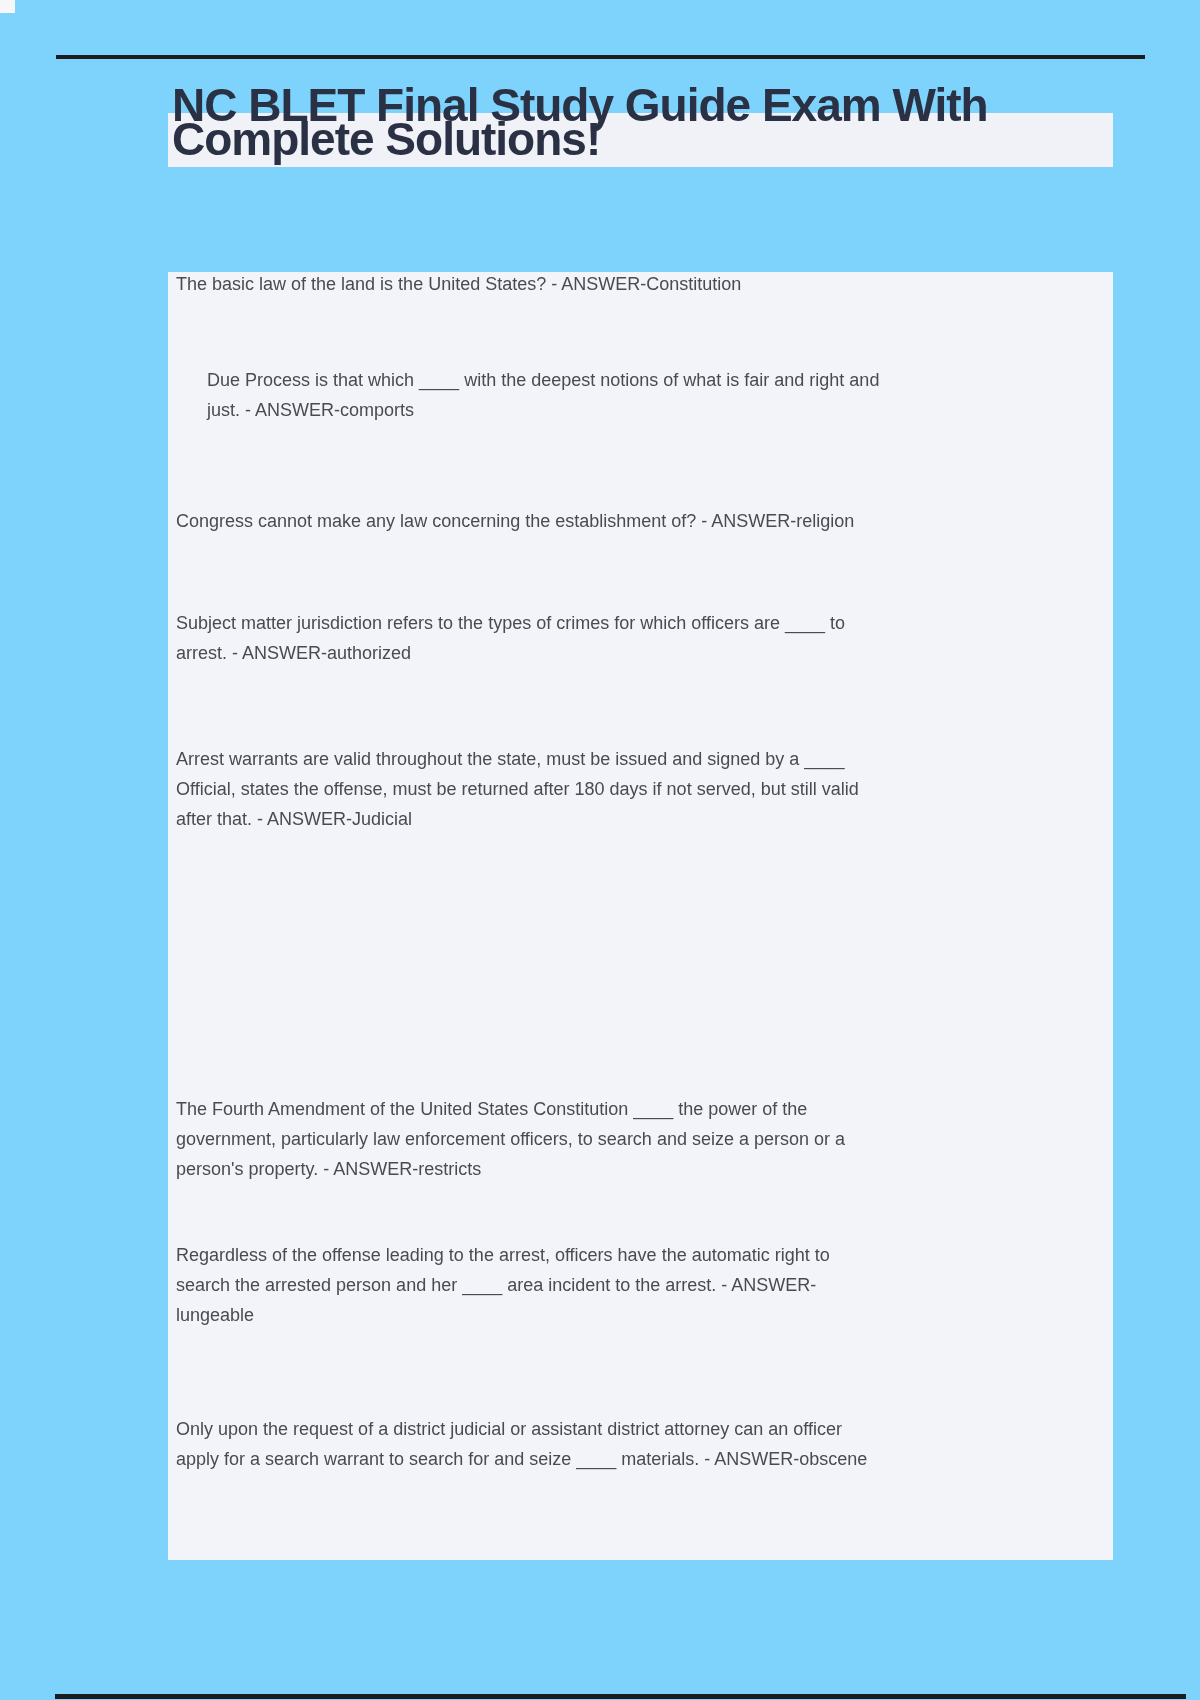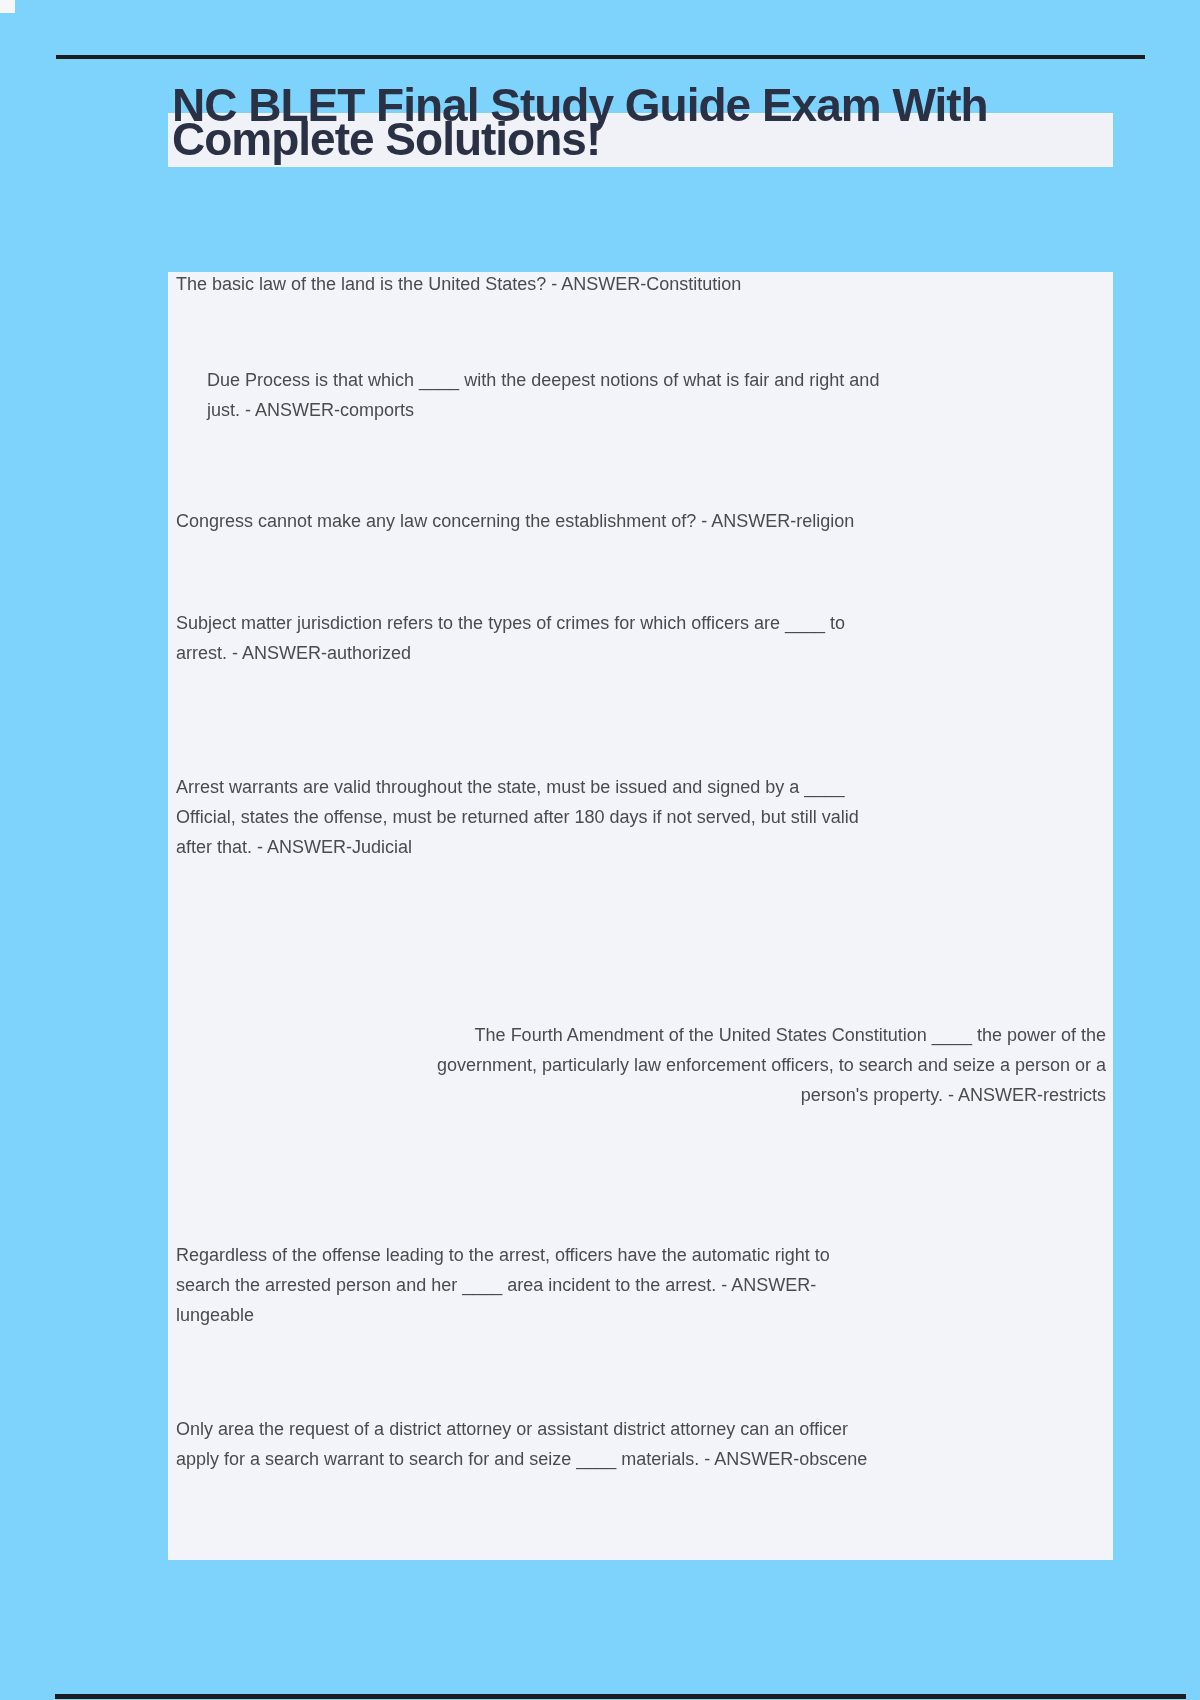--- a/index.html
+++ b/index.html
@@ -42,23 +42,23 @@
   .qa-item {
     position:absolute; left:176px; width:930px;
     font-size:18px; line-height:30px;
     color:#4a4b4e;
     white-space:pre-line;
   }
   .qa-1 { top:269px; }
   .qa-2 { top:365px;margin-left:31px; }
   .qa-3 { top:506px; }
   .qa-4 { top:608px; }
-  .qa-5 { top:772px; }
+  .qa-5 { top:744px; }
   .qa-6 { top:909px; }
-  .qa-7 { top:1020px;text-align:right; }
+  .qa-7 { top:1094px; }
   .qa-8 { top:1240px; }
   .qa-9 { top:1414px; }
 </style>
 </head>
 <body>
 
 <div class="page">
 
   <div class="corner-artifact"></div>
 
@@ -80,18 +80,18 @@
   <div class="qa-item qa-3">Congress cannot make any law concerning the establishment of? - ANSWER-religion</div>
   <div class="qa-item qa-5">Arrest warrants are valid throughout the state, must be issued and signed by a ____
 Official, states the offense, must be returned after 180 days if not served, but still valid
 after that. - ANSWER-Judicial</div>
   <div class="qa-item qa-7">The Fourth Amendment of the United States Constitution ____ the power of the
 government, particularly law enforcement officers, to search and seize a person or a
 person's property. - ANSWER-restricts</div>
   <div class="qa-item qa-8">Regardless of the offense leading to the arrest, officers have the automatic right to
 search the arrested person and her ____ area incident to the arrest. - ANSWER-
 lungeable</div>
-  <div class="qa-item qa-9">Only area the request of a district attorney or assistant district attorney can an officer
+  <div class="qa-item qa-9">Only upon the request of a district judicial or assistant district attorney can an officer
 apply for a search warrant to search for and seize ____ materials. - ANSWER-obscene</div>
 
   <div class="rule rule-bottom"></div>
 
 </div>
 
 </body></html>

